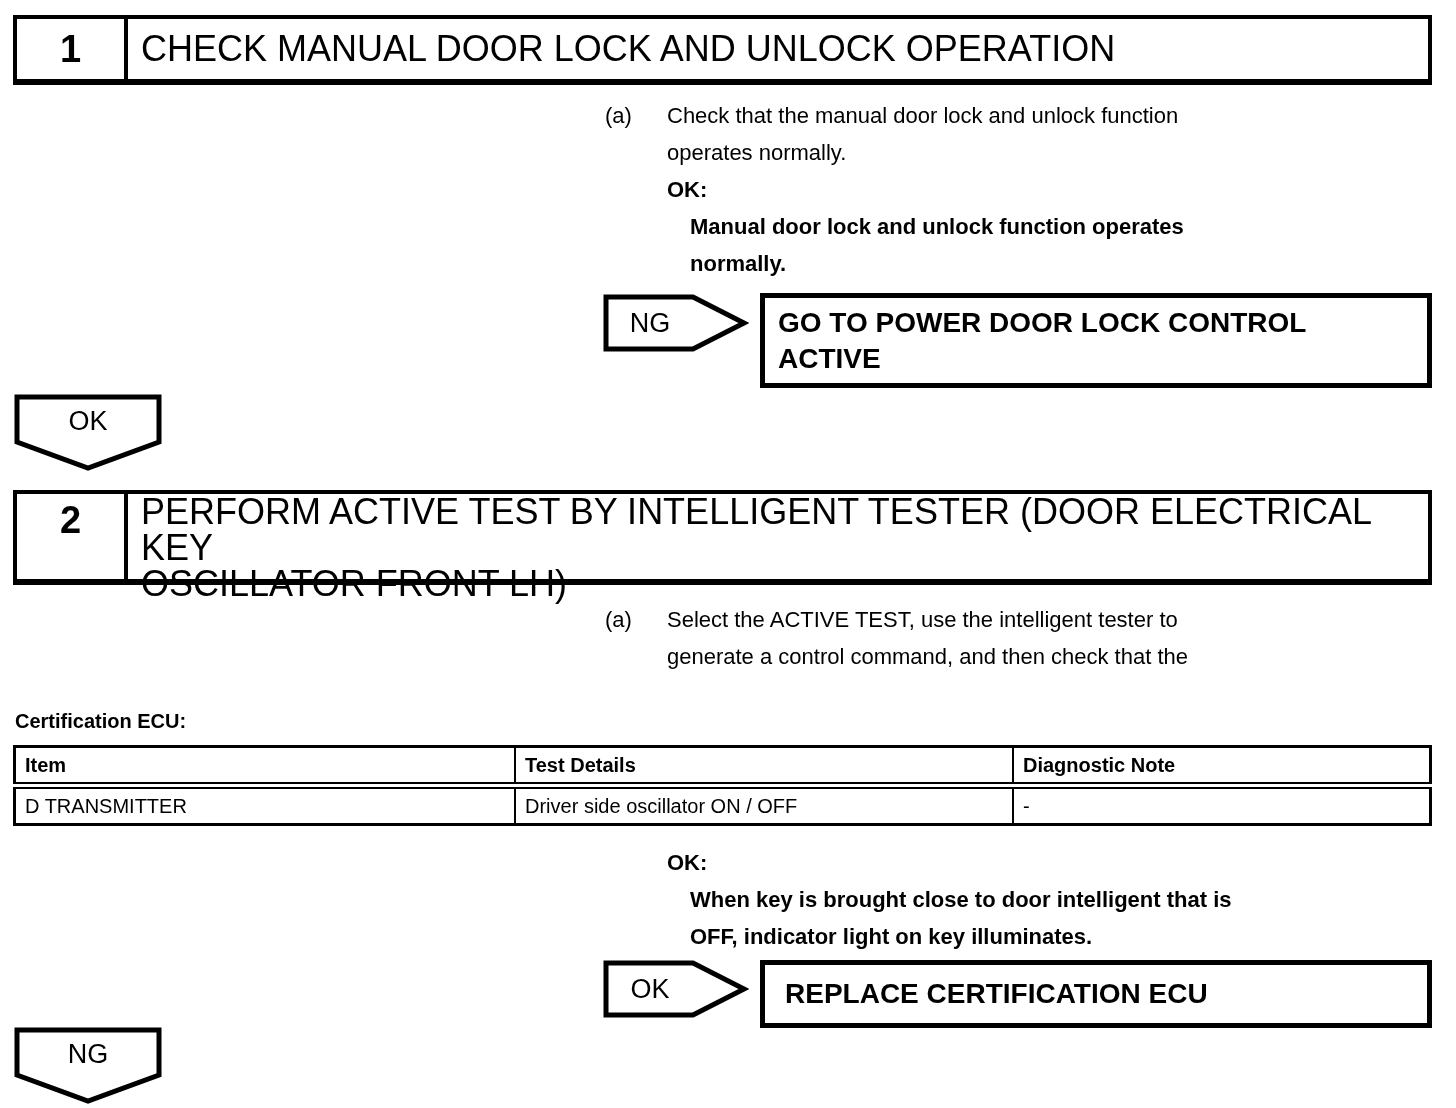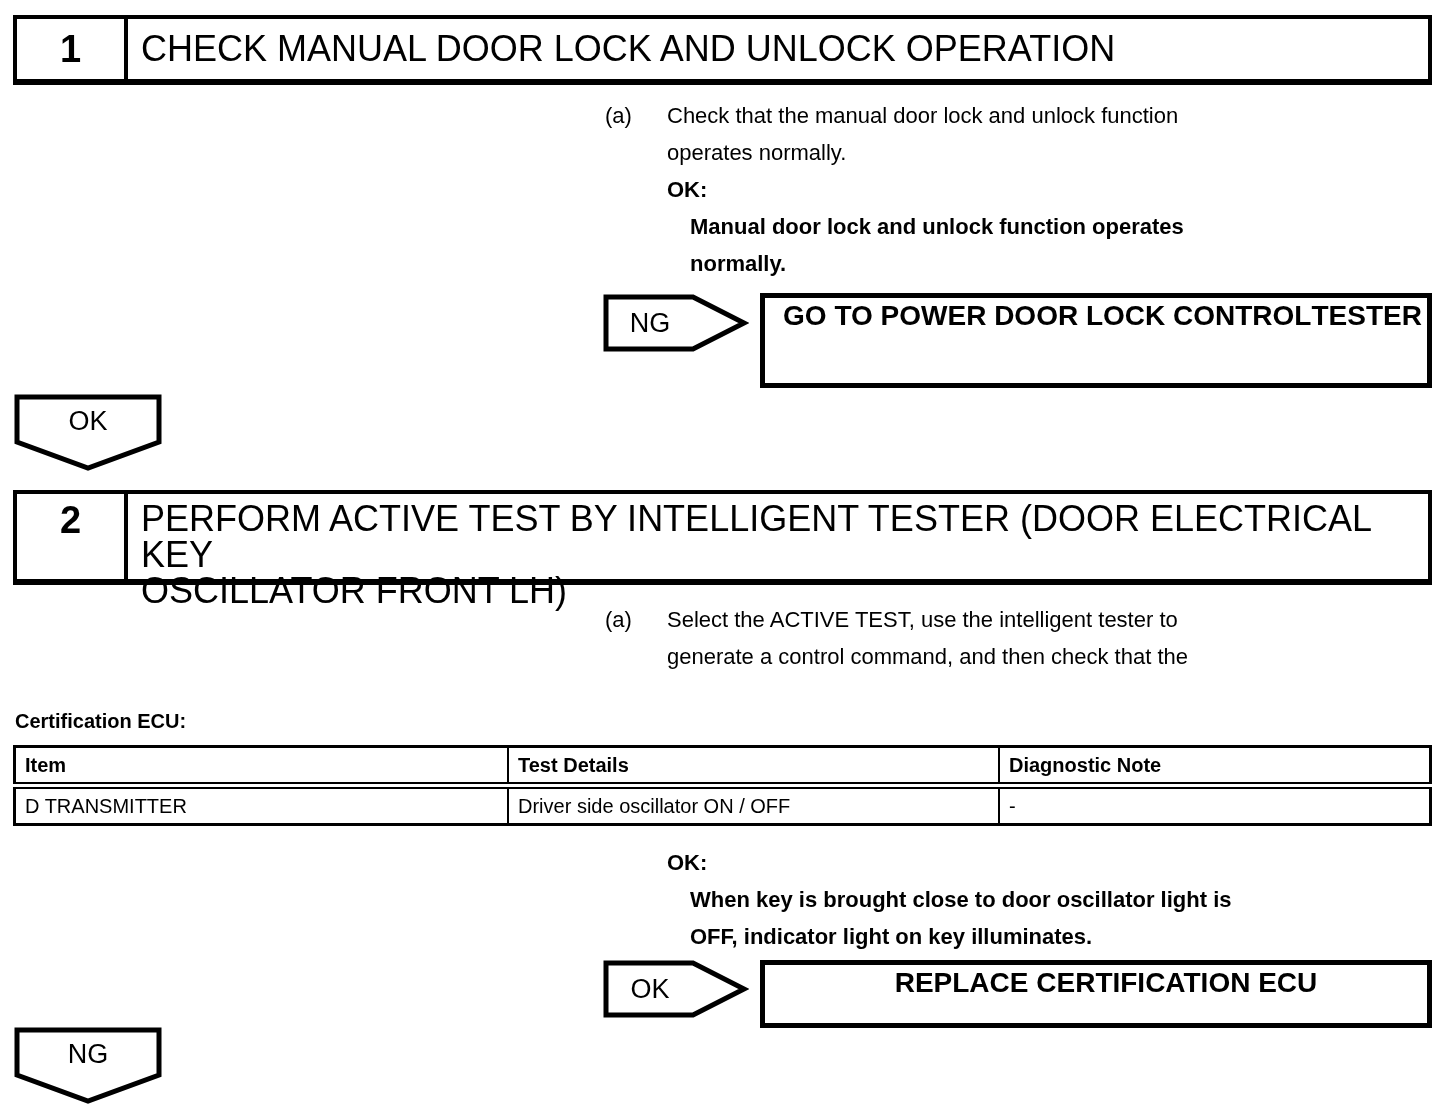--- a/index.html
+++ b/index.html
@@ -36,21 +36,21 @@
   .para{position:absolute;font-size:22px;line-height:37px;white-space:nowrap;}
   .pline{display:block;}
   .sub-label{display:inline-block;width:62px;}
   .ind1{margin-left:62px;}
   .ind2{margin-left:85px;}
   .b{font-weight:bold;}
   
   .action-box{
     position:absolute;left:760px;width:672px;
     border:5px solid #000;box-sizing:border-box;
-    display:flex;flex-direction:row;justify-content:center;
+    display:flex;flex-direction:column;justify-content:center;
     padding-left:13px;
     font-size:28px;font-weight:bold;line-height:36px;
     background:#fff;white-space:nowrap;
   }
   
   .shape{position:absolute;}
   .shape polygon{fill:#ffffff;stroke:#000000;stroke-width:5;stroke-linejoin:miter;}
   .shape text{
     font-family:"Liberation Sans","DejaVu Sans",sans-serif;
     font-size:27px;fill:#000;text-anchor:middle;
@@ -59,21 +59,21 @@
   .cert-heading{position:absolute;left:15px;top:710px;font-size:20px;font-weight:bold;}
   
   .spec-table{
     position:absolute;left:13px;top:745px;width:1419px;
     border-collapse:collapse;border:3px solid #000;
     background:#fff;table-layout:fixed;
   }
   .spec-table th,.spec-table td{
     border:2px solid #000;
     font-size:20px;text-align:left;
-    padding:6px 2px 5px 9px;
+    padding:6px 9px 5px 9px;
   }
   .spec-table th{font-weight:bold;border-bottom:7px double #000;}
   .col-item{width:480px;}
   .col-test{width:478px;}
 </style>
 </head>
 <body>
 
 <div class="page">
 
@@ -89,31 +89,31 @@
     <div class="pline ind2 b">Manual door lock and unlock function operates</div>
     <div class="pline ind2 b">normally.</div>
   </div>
 
   <svg class="shape" style="left:603px;top:294px;" width="146" height="58" viewBox="0 0 146 58">
     <polygon points="3,3 90,3 141,29 90,55 3,55"></polygon>
     <text x="47" y="38">NG</text>
   </svg>
   <div class="action-box" style="top:293px;height:95px;">
     <div>GO TO POWER DOOR LOCK CONTROL</div>
-    <div>TESTER</div>
+    <div>ACTIVE</div>
   </div>
 
   <svg class="shape" style="left:13px;top:393px;" width="150" height="80" viewBox="0 0 150 80">
     <polygon points="4,4 146,4 146,49 75,75 4,49"></polygon>
     <text x="75" y="37">OK</text>
   </svg>
 
   <div class="step-box" style="top:490px;height:95px;">
     <div class="step-num num-top">2</div>
-    <div class="step-title" style="padding-top:7px;">
+    <div class="step-title" style="">
       <div>PERFORM ACTIVE TEST BY INTELLIGENT TESTER (DOOR ELECTRICAL KEY</div>
       <div>OSCILLATOR FRONT LH)</div>
     </div>
   </div>
 
   <div class="para" style="left:605px;top:601px;">
     <div class="pline"><span class="sub-label">(a)</span><span>Select the ACTIVE TEST, use the intelligent tester to</span></div>
     <div class="pline ind1">generate a control command, and then check that the</div>
   </div>
 
@@ -131,21 +131,21 @@
       <tr>
         <td>D TRANSMITTER</td>
         <td>Driver side oscillator ON / OFF</td>
         <td>-</td>
       </tr>
     </tbody>
   </table>
 
   <div class="para" style="left:605px;top:844px;">
     <div class="pline ind1 b">OK:</div>
-    <div class="pline ind2 b">When key is brought close to door oscillator light is</div>
+    <div class="pline ind2 b">When key is brought close to door intelligent that is</div>
     <div class="pline ind2 b">OFF, indicator light on key illuminates.</div>
   </div>
 
   <svg class="shape" style="left:603px;top:960px;" width="146" height="58" viewBox="0 0 146 58">
     <polygon points="3,3 90,3 141,29 90,55 3,55"></polygon>
     <text x="47" y="38">OK</text>
   </svg>
   <div class="action-box" style="top:960px;height:68px;padding-left:20px;">
     <div>REPLACE CERTIFICATION ECU</div>
   </div>

